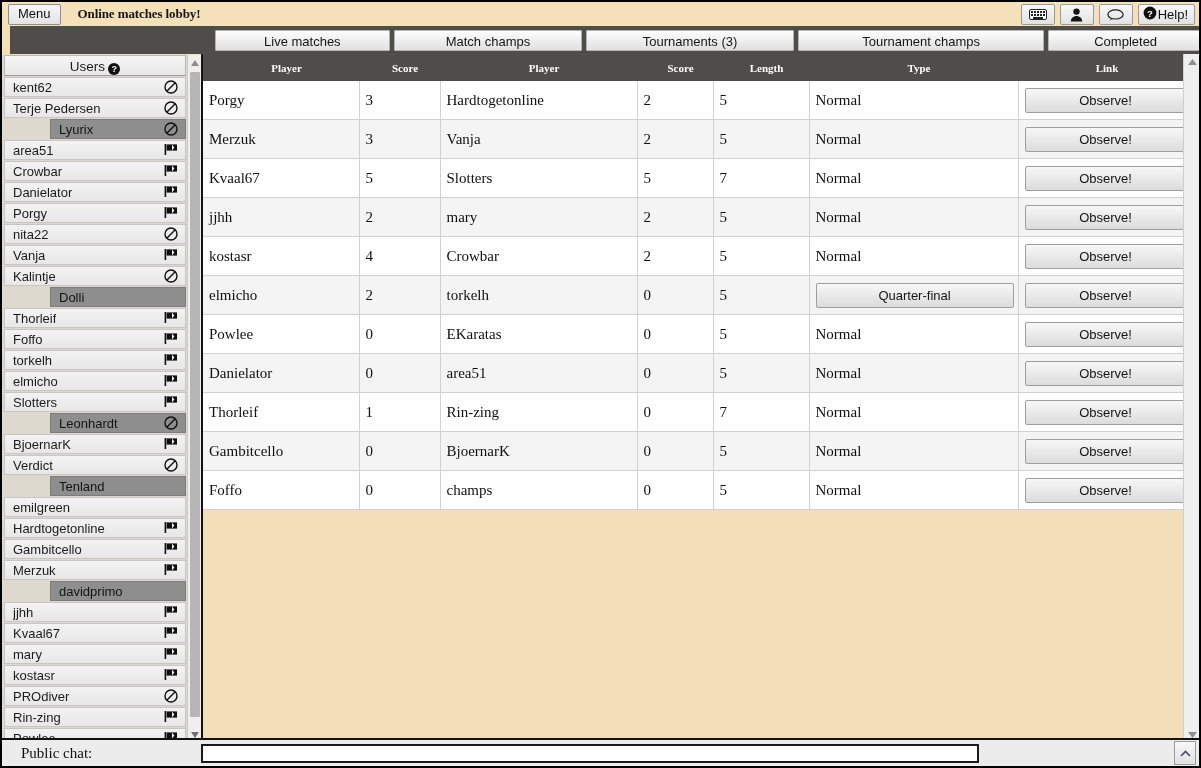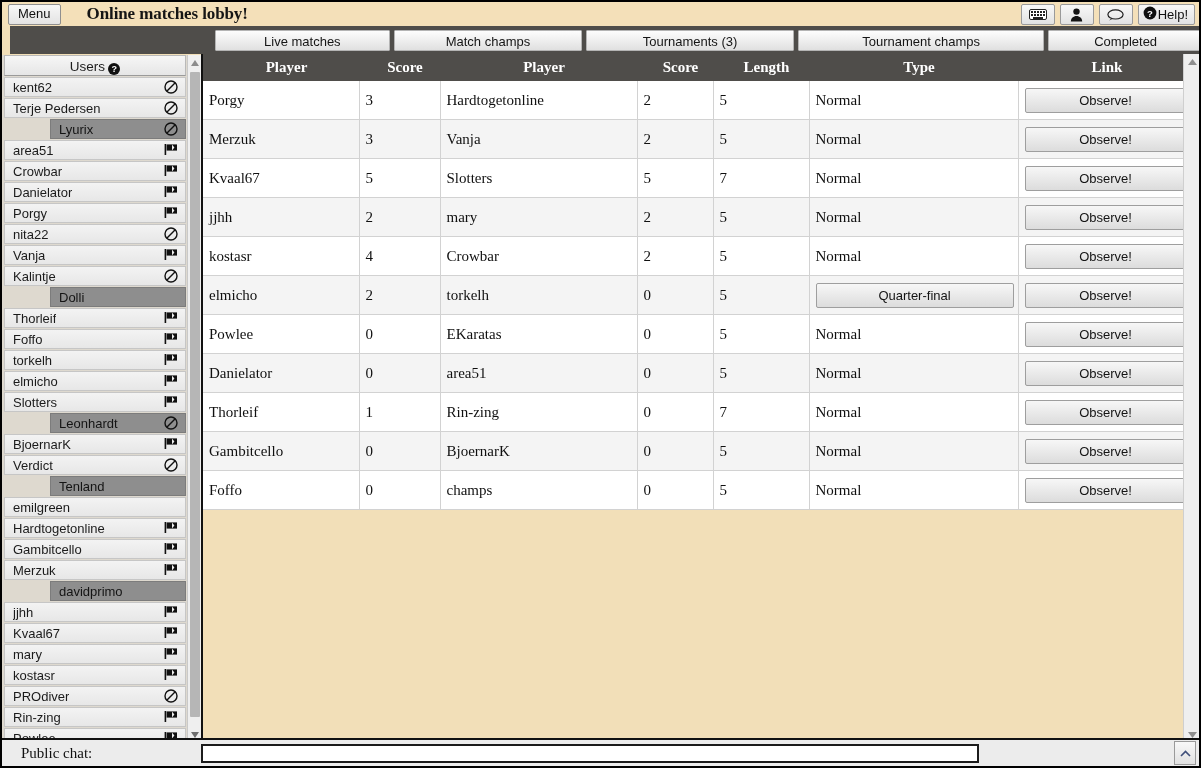--- a/index.html
+++ b/index.html
@@ -40,24 +40,24 @@
     font-size: 13px;
     font-family: "Liberation Sans", sans-serif;
     color: #111;
     background: linear-gradient(#f7f7f7, #e3e3e3);
     border: 1px solid #8f8f8f;
     border-radius: 2px;
     line-height: 14px;
     cursor: pointer;
   }
   .app-title {
-    margin-left: 26px;
+    margin-left: 17px;
     font-family: "Liberation Serif", serif;
     font-weight: bold;
-    font-size: 17px;
+    font-size: 13px;
     color: #151515;
     letter-spacing: -0.1px;
   }
   .top-right {
     position: absolute;
     right: 4px;
     top: 2px;
     display: flex;
     align-items: center;
     gap: 5px;
@@ -230,21 +230,21 @@
     width: 982px;
     border-collapse: collapse;
     table-layout: fixed;
     font-family: "Liberation Serif", serif;
   }
   table.matches th {
     background: #4f4d4a;
     color: #ffffff;
     font-family: "Liberation Serif", serif;
     font-weight: bold;
-    font-size: 15px;
+    font-size: 11px;
     height: 25px;
     text-align: center;
     border: none;
     padding-left: 12px;
   }
   table.matches td {
     font-family: "Liberation Serif", serif;
     font-size: 15px;
     color: #101010;
     height: 38px;

